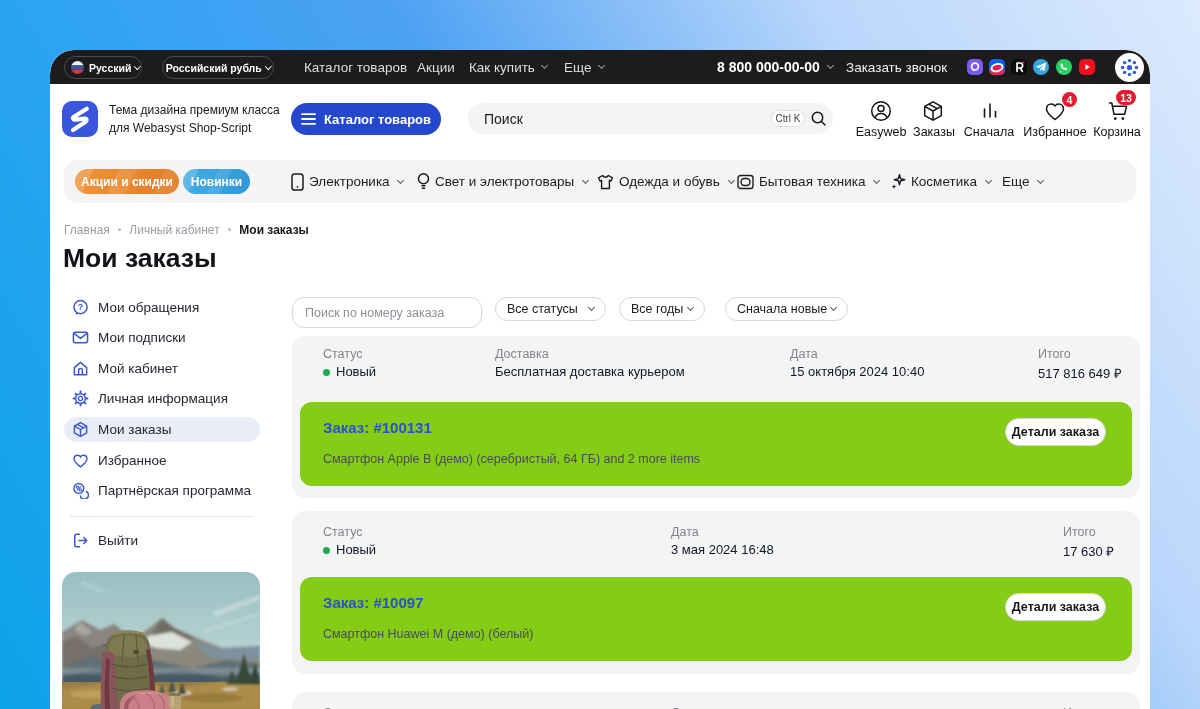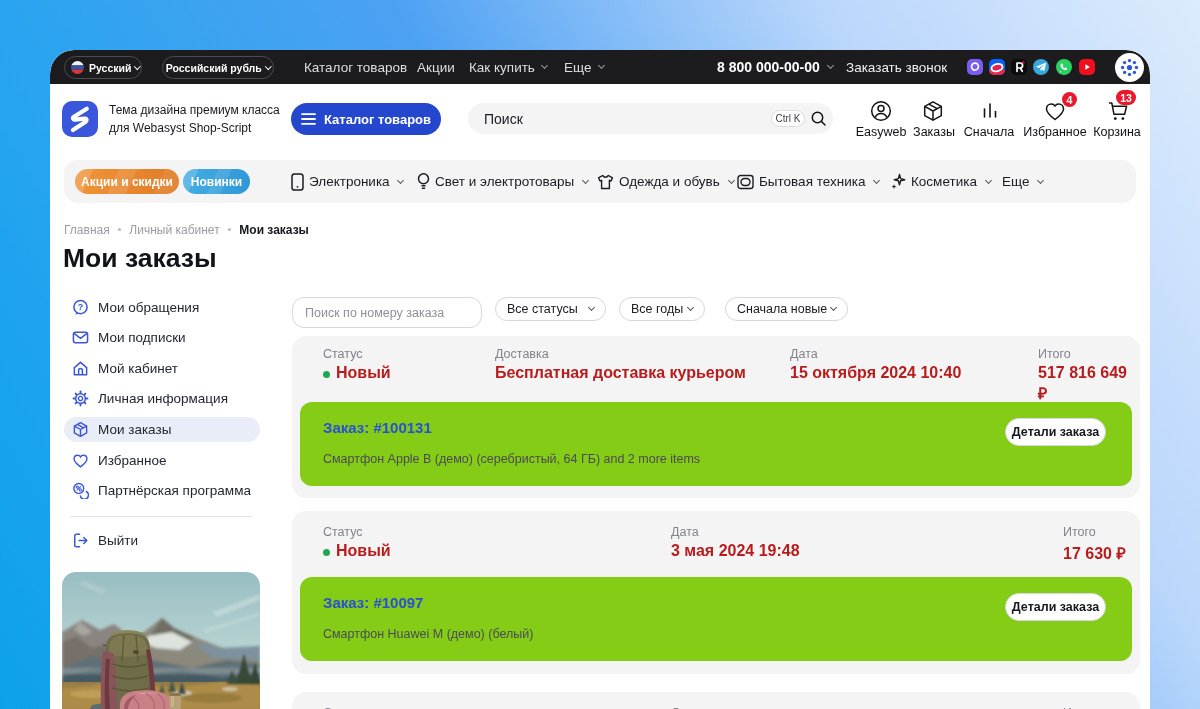--- a/index.html
+++ b/index.html
@@ -49,21 +49,21 @@
   .srow .tx { margin-left:9px; font-size:13.5px; font-weight:500; color:#232732; white-space:nowrap; }
   .srow.active { background:transparent; }
   .activebg { position:absolute; left:14px; top:367px; width:196px; height:25px; background:#e9edf8; border-radius:13px; }
   .sdivider { position:absolute; left:20px; top:466px; width:182px; height:1px; background:#e4e4e8; }
 
   
   .finput { position:absolute; left:242px; top:247px; width:190px; height:31px; border:1px solid #d7d7dc; border-radius:12px; background:#fff; font-size:12.5px; color:#8f8f99; display:flex; align-items:center; padding-left:12px; }
   .fdd { position:absolute; top:247px; height:24px; border:1px solid #d7d7dc; border-radius:16px; background:#fff; display:flex; align-items:center; justify-content:space-between; font-size:12.5px; font-weight:500; color:#1b1c21; padding:0 11px; white-space:nowrap; }
   .ocard { position:absolute; left:242px; width:848px; background:#f4f4f5; border-radius:14px; }
   .olabel { position:absolute; font-size:12.5px; color:#82828c; }
-  .oval { position:absolute; font-size:16px; font-weight:700; color:#b91c1c; }
+  .oval { position:absolute; font-size:13px; font-weight:400; color:#0f172a; }
   .gdot { display:inline-block; width:7px; height:7px; border-radius:50%; background:#1ea94e; margin-right:6px; }
   .inner { position:absolute; left:8px; width:832px; background:#84cc16; border-radius:12px; }
   .olink { position:absolute; left:23px; font-size:15px; font-weight:700; color:#2a50d3; }
   .odesc { position:absolute; left:23px; font-size:12.5px; color:#4b4b55; }
   .obtn { position:absolute; width:101px; height:28px; border:1px solid #d7d7dc; border-radius:15px; background:#fff; font-size:12.5px; font-weight:700; color:#17181d; display:flex; align-items:center; justify-content:center; }
   .photo { position:absolute; left:12px; top:522px; width:198px; height:137px; border-radius:14px 14px 0 0; overflow:hidden; }
 </style>
 </head>
 <body>
 <div class="page">
@@ -417,21 +417,21 @@
       <div class="olink" style="top:17px;">Заказ: #100131</div>
       <div class="odesc" style="top:50px;">Смартфон Apple B (демо) (серебристый, 64 ГБ) and 2 more items</div>
       <div class="obtn" style="left:705px; top:16px;">Детали заказа</div>
     </div>
   </div>
 
   <div class="ocard" style="top:461px; height:163px;">
     <div class="olabel" style="left:31px; top:14px;">Статус</div>
     <div class="oval" style="left:31px; top:31px;"><span class="gdot"></span>Новый</div>
     <div class="olabel" style="left:379px; top:14px;">Дата</div>
-    <div class="oval" style="left:379px; top:31px;">3 мая 2024 19:48</div>
+    <div class="oval" style="left:379px; top:31px;">3 мая 2024 16:48</div>
     <div class="olabel" style="left:771px; top:14px;">Итого</div>
     <div class="oval" style="left:771px; top:31px;">17 630 ₽</div>
     <div class="inner" style="top:66px; height:84px;">
       <div class="olink" style="top:17px;">Заказ: #10097</div>
       <div class="odesc" style="top:50px;">Смартфон Huawei M (демо) (белый)</div>
       <div class="obtn" style="left:705px; top:16px;">Детали заказа</div>
     </div>
   </div>
 
   <div class="ocard" style="top:642px; height:100px;">

